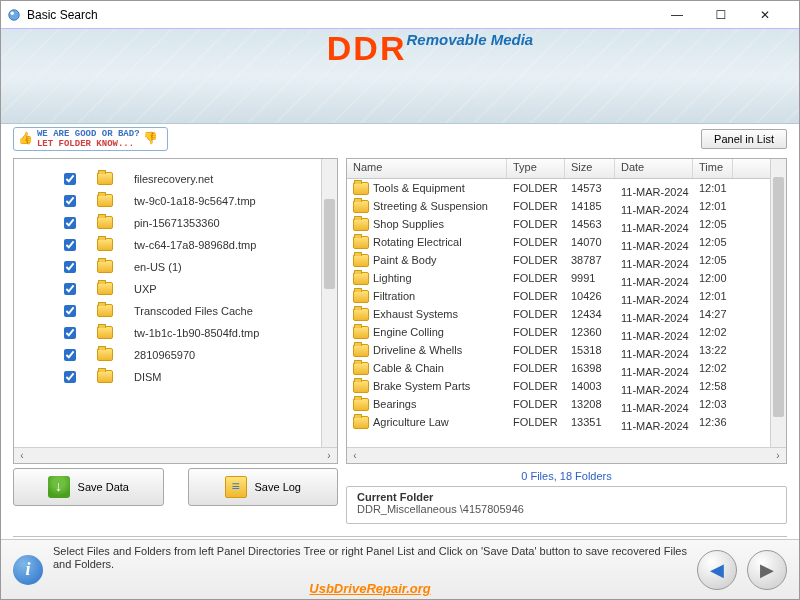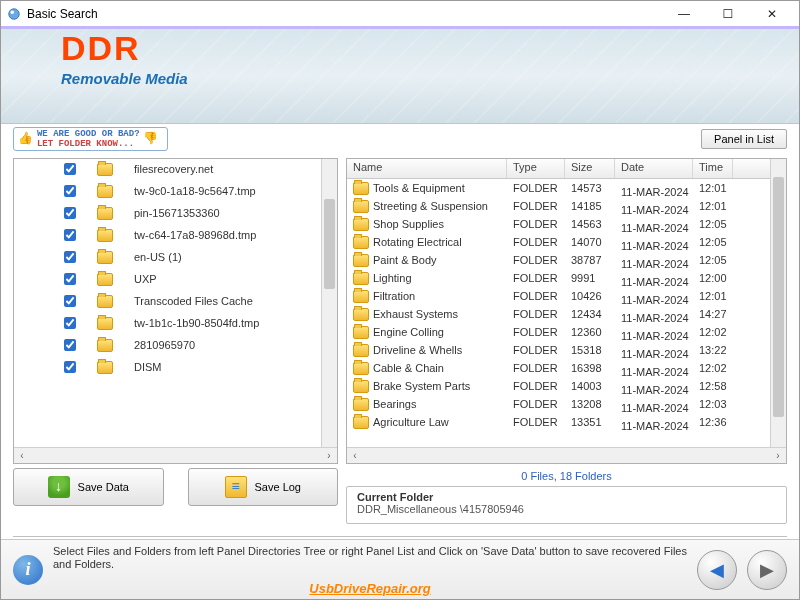--- a/index.html
+++ b/index.html
@@ -1,38 +1,38 @@
 <!DOCTYPE html>
 <html><head>
 <meta charset="utf-8">
 <style>
 * { box-sizing: border-box; margin: 0; padding: 0; }
 body { font-family: "Segoe UI", Tahoma, sans-serif; font-size: 11px; background: #fff; width: 800px; height: 600px; overflow: hidden; position: relative; border: 1px solid #999; }
-.titlebar { height: 28px; background: #fff; display: flex; align-items: center; padding: 0 5px 0 6px; border-bottom: 3px solid #c4b5fd; }
+.titlebar { height: 28px; background: #fff; display: flex; align-items: center; padding: 0 12px 0 6px; border-bottom: 1px solid #c4b5fd; }
 .titlebar .app-icon { width: 14px; height: 14px; margin-right: 6px; }
 .titlebar .title { flex: 1; font-size: 12px; color: #000; }
 .winbtns { display: flex; height: 100%; }
 .winbtn { width: 44px; display: flex; align-items: center; justify-content: center; font-size: 12px; color: #222; }
-.banner { height: 95px; background: linear-gradient(180deg, #d8e6ed 0%, #e8f0f4 50%, #d0dee6 100%); border-bottom: 1px solid #b8c8d0; display: flex; flex-direction: column; padding-left: 60px; position: relative; overflow: hidden; }
+.banner { height: 95px; background: linear-gradient(180deg, #d8e6ed 0%, #e8f0f4 50%, #d0dee6 100%); border-bottom: 1px solid #b8c8d0; display: flex; flex-direction: row; justify-content: center; padding-left: 60px; position: relative; overflow: hidden; }
 .banner::before { content: ""; position: absolute; inset: 0; background: repeating-linear-gradient(135deg, rgba(255,255,255,0.15) 0 2px, transparent 2px 20px); }
 .banner .ddr { font-family: Impact, "Arial Black", sans-serif; font-size: 34px; font-weight: 900; color: #ff4400; letter-spacing: 2px; position: relative; }
 .banner .subtitle { font-size: 15px; color: #1a6fb5; font-style: italic; font-weight: 600; margin-top: 2px; position: relative; }
 .midbar { height: 30px; display: flex; align-items: center; padding: 0 12px; gap: 6px; }
 .feedback { background: #fff; border: 1px solid #8cb0d6; border-radius: 3px; padding: 1px 8px 1px 4px; font-family: "Courier New", monospace; font-size: 9px; line-height: 10px; display: flex; align-items: center; gap: 4px; }
 .feedback .thumb { color: #3a72c0; font-size: 12px; }
 .feedback .thumb.down { color: #d04040; }
 .feedback-text .l1 { color: #3a72c0; font-weight: bold; }
 .feedback-text .l2 { color: #d04040; font-weight: bold; }
 .findbtn { margin-left: auto; background: linear-gradient(#fdfdfd, #e8e8e8); border: 1px solid #a8a8a8; border-radius: 2px; padding: 3px 12px; font-size: 11px; }
 .panels { display: flex; gap: 8px; padding: 4px 12px 0 12px; height: 310px; }
 .pane { border: 1px solid #b0b0b0; background: #fff; flex: 1; position: relative; display: flex; flex-direction: column; }
 .pane.left { flex: 0 0 325px; }
 .tree-wrap { overflow: hidden; flex: 1; display: flex; }
 .tree { flex: 1; overflow: hidden; padding: 4px 0 4px 50px; }
-.tree-row { display: flex; align-items: flex-start; height: 22px; gap: 21px; font-size: 11px; color: #333; }
+.tree-row { display: flex; align-items: flex-end; height: 22px; gap: 21px; font-size: 11px; color: #333; }
 .tree-row input[type=checkbox] { width: 12px; height: 12px; accent-color: #2a6fc9; }
 .folder-icon { width: 16px; height: 13px; background: linear-gradient(#ffe27a, #f0b830); border: 1px solid #d49a10; border-radius: 2px; position: relative; }
 .folder-icon::before { content: ""; position: absolute; top: -3px; left: 0; width: 6px; height: 3px; background: #f0c850; border: 1px solid #d49a10; border-bottom: none; border-radius: 1px 1px 0 0; }
 .vscroll { width: 16px; background: #f0f0f0; border-left: 1px solid #d0d0d0; position: relative; }
 .vscroll .thumb { position: absolute; left: 2px; right: 2px; top: 40px; height: 90px; background: #c8c8c8; border-radius: 2px; }
 .vscroll.right .thumb { top: 18px; height: 240px; }
 .hscroll { height: 16px; background: #f0f0f0; border-top: 1px solid #d0d0d0; display: flex; align-items: center; }
 .hscroll .arrow { width: 16px; text-align: center; color: #666; font-size: 10px; }
 .grid { flex: 1; overflow: hidden; }
 .grid-head { display: flex; background: linear-gradient(#fdfdfd, #ececec); border-bottom: 1px solid #c8c8c8; height: 20px; }

